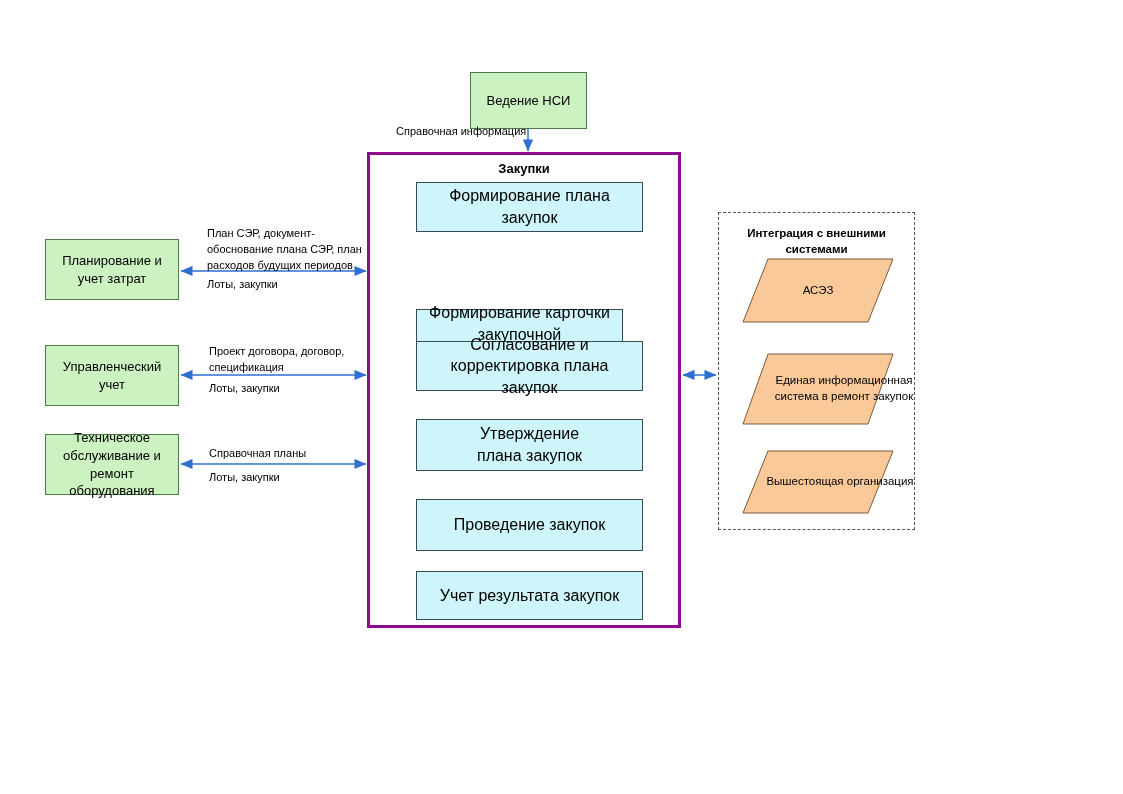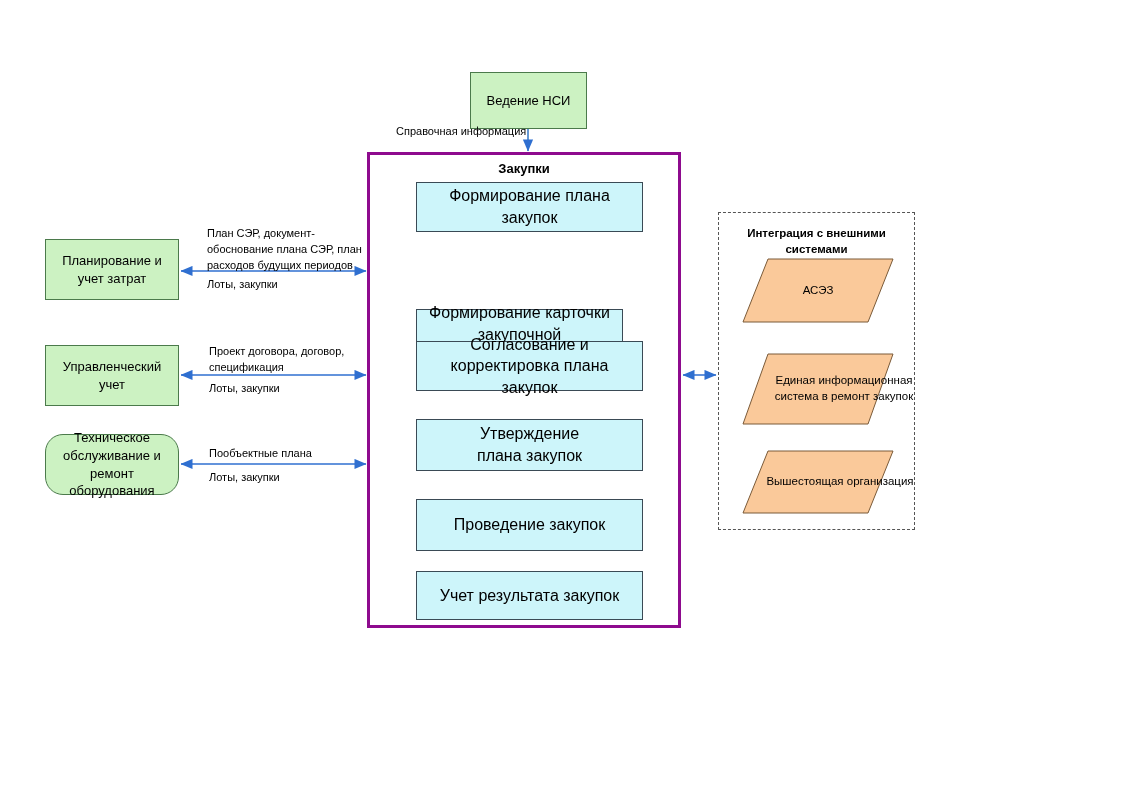--- a/index.html
+++ b/index.html
@@ -203,24 +203,24 @@
   </div>
   <div class="edge-label" style="left:207px; top:226px; width:160px;">План СЭР, документ-обоснование плана СЭР, план расходов будущих периодов</div>
   <div class="edge-label" style="left:207px; top:277px;">Лоты, закупки</div>
 
   <div class="box green-box" style="left:45px; top:345px; width:134px; height:61px;">
     <span>Управленческий учет</span>
   </div>
   <div class="edge-label" style="left:209px; top:344px; width:150px;">Проект договора, договор, спецификация</div>
   <div class="edge-label" style="left:209px; top:381px;">Лоты, закупки</div>
 
-  <div class="box green-box" style="left:45px; top:434px; width:134px; height:61px;border-radius:18px;">
+  <div class="box green-box" style="left:45px; top:434px; width:134px; height:61px;">
     <span>Техническое обслуживание и ремонт оборудования</span>
   </div>
-  <div class="edge-label" style="left:209px; top:446px; width:160px;">Пообъектные плана</div>
+  <div class="edge-label" style="left:209px; top:446px; width:160px;">Справочная планы</div>
   <div class="edge-label" style="left:209px; top:470px;">Лоты, закупки</div>
 
   <div class="integration-panel" style="left:718px; top:212px; width:197px; height:318px;">
     <div class="integration-title">Интеграция с внешними системами</div>
   </div>
 
   <div class="para-wrap" style="left:742px; top:258px; width:152px; height:65px;">
     <svg width="152" height="65" viewBox="0 0 152 65" xmlns="http://www.w3.org/2000/svg">
       <polygon points="26,1 151,1 126,64 1,64" fill="#fac99a" stroke="#7a5a38" stroke-width="1"></polygon>
     </svg>

